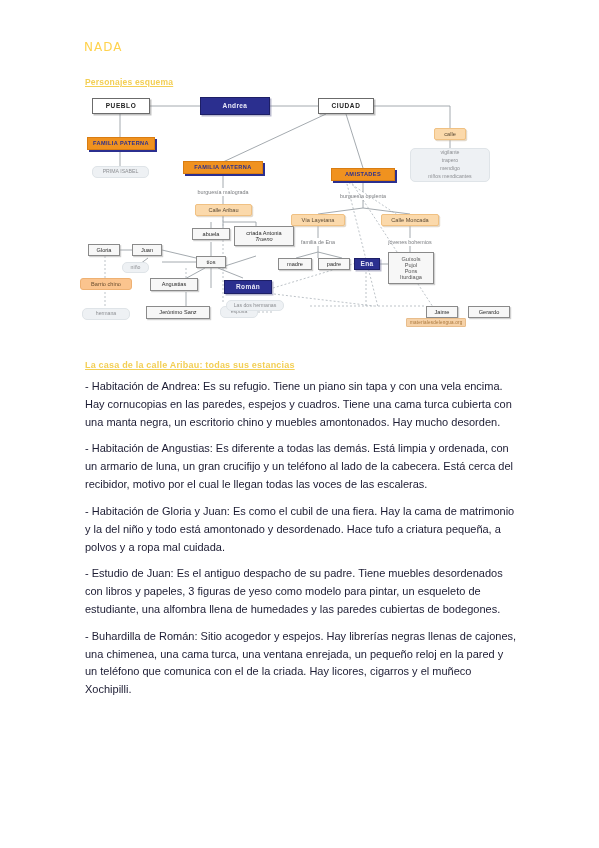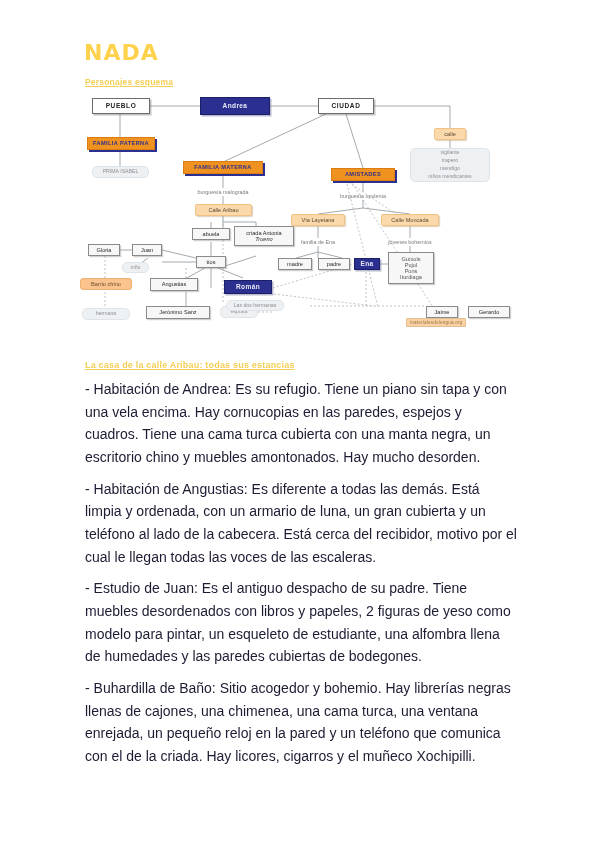--- a/index.html
+++ b/index.html
@@ -2,21 +2,21 @@
 <html><head>
 <meta charset="utf-8">
 <style>
   html,body{margin:0;padding:0;background:#ffffff;}
   body{width:599px;height:848px;font-family:"Liberation Sans",sans-serif;position:relative;overflow:hidden;}
   .page{position:absolute;inset:0;background:#fff;}
 
   
   .doc-title{
     position:absolute;left:84px;top:40px;
-    font-size:22px;font-weight:bold;letter-spacing:1px;
+    font-size:12px;font-weight:normal;letter-spacing:1px;
     color:#ffd24d;font-family:"DejaVu Sans",sans-serif;
   }
   .section-head{
     position:absolute;left:85px;
     font-size:8.5px;font-weight:bold;color:#f3cf55;
     text-decoration:underline;letter-spacing:.2px;
   }
   #head-personajes{top:77px;}
   #head-casa{top:360px;font-size:9px;text-align:right;}
 
@@ -78,21 +78,21 @@
   .ital{font-style:italic;}
   .watermark{
     position:absolute;background:#f6d2a8;border:1px solid #e8bd8c;
     color:#a9763a;font-size:4.6px;letter-spacing:.2px;
     padding:1px 3px;border-radius:1px;
   }
 
   
   .body-copy{position:absolute;left:85px;top:378px;width:432px;}
   .para{
-    color:#1c1c33;font-size:14px;line-height:1.62;
+    color:#1c1c33;font-size:11px;line-height:1.62;
     margin:0 0 9px 0;text-align:left;
     font-family:"Liberation Sans",sans-serif;
   }
 </style>
 </head>
 <body>
 
 <div class="page">
 
   <div class="doc-title">NADA</div>
@@ -235,18 +235,19 @@
     <div class="node n-grey" style="left:348px;top:214px;width:32px;height:12px;">Jaime</div>
     <div class="node n-grey" style="left:390px;top:214px;width:42px;height:12px;">Gerardo</div>
 
     <div class="watermark" style="left:328px;top:226px;">materialesdelengua.org</div>
   </div>
 
   <div class="section-head" id="head-casa">La casa de la calle Aribau: todas sus estancias</div>
 
   <div class="body-copy">
     <p class="para">- Habitación de Andrea: Es su refugio. Tiene un piano sin tapa y con una vela encima. Hay cornucopias en las paredes, espejos y cuadros. Tiene una cama turca cubierta con una manta negra, un escritorio chino y muebles amontonados. Hay mucho desorden.</p>
-    <p class="para">- Habitación de Angustias: Es diferente a todas las demás. Está limpia y ordenada, con un armario de luna, un gran cubierta y un teléfono al lado de la cabecera. Está cerca del recibidor, motivo por el cual le llegan todas las voces de las escaleras.</p>
-    <p class="para">- Estudio de Juan: Es el antiguo despacho de su padre. Tiene muebles desordenados con libros y papeles, 2 figuras de yeso como modelo para pintar, un esqueleto de estudiante, una alfombra llena de humedades y las paredes cubiertas de bodegones.</p>
-    <p class="para">- Buhardilla de Baño: Sitio acogedor y bohemio. Hay librerías negras llenas de cajones, una chimenea, una cama turca, una ventana enrejada, un pequeño reloj en la pared y un teléfono que comunica con el de la criada. Hay licores, cigarros y el muñeco Xochipilli.</p>
+    <p class="para">- Habitación de Angustias: Es diferente a todas las demás. Está limpia y ordenada, con un armario de luna, un gran crucifijo y un teléfono al lado de la cabecera. Está cerca del recibidor, motivo por el cual le llegan todas las voces de las escaleras.</p>
+    <p class="para">- Habitación de Gloria y Juan: Es como el cubil de una fiera. Hay la cama de matrimonio y la del niño y todo está amontonado y desordenado. Hace tufo a criatura pequeña, a polvos y a ropa mal cuidada.</p>
+    <p class="para">- Estudio de Juan: Es el antiguo despacho de su padre. Tiene muebles desordenados con libros y papeles, 3 figuras de yeso como modelo para pintar, un esqueleto de estudiante, una alfombra llena de humedades y las paredes cubiertas de bodegones.</p>
+    <p class="para">- Buhardilla de Román: Sitio acogedor y espejos. Hay librerías negras llenas de cajones, una chimenea, una cama turca, una ventana enrejada, un pequeño reloj en la pared y un teléfono que comunica con el de la criada. Hay licores, cigarros y el muñeco Xochipilli.</p>
   </div>
 
 </div>
 
 </body></html>

